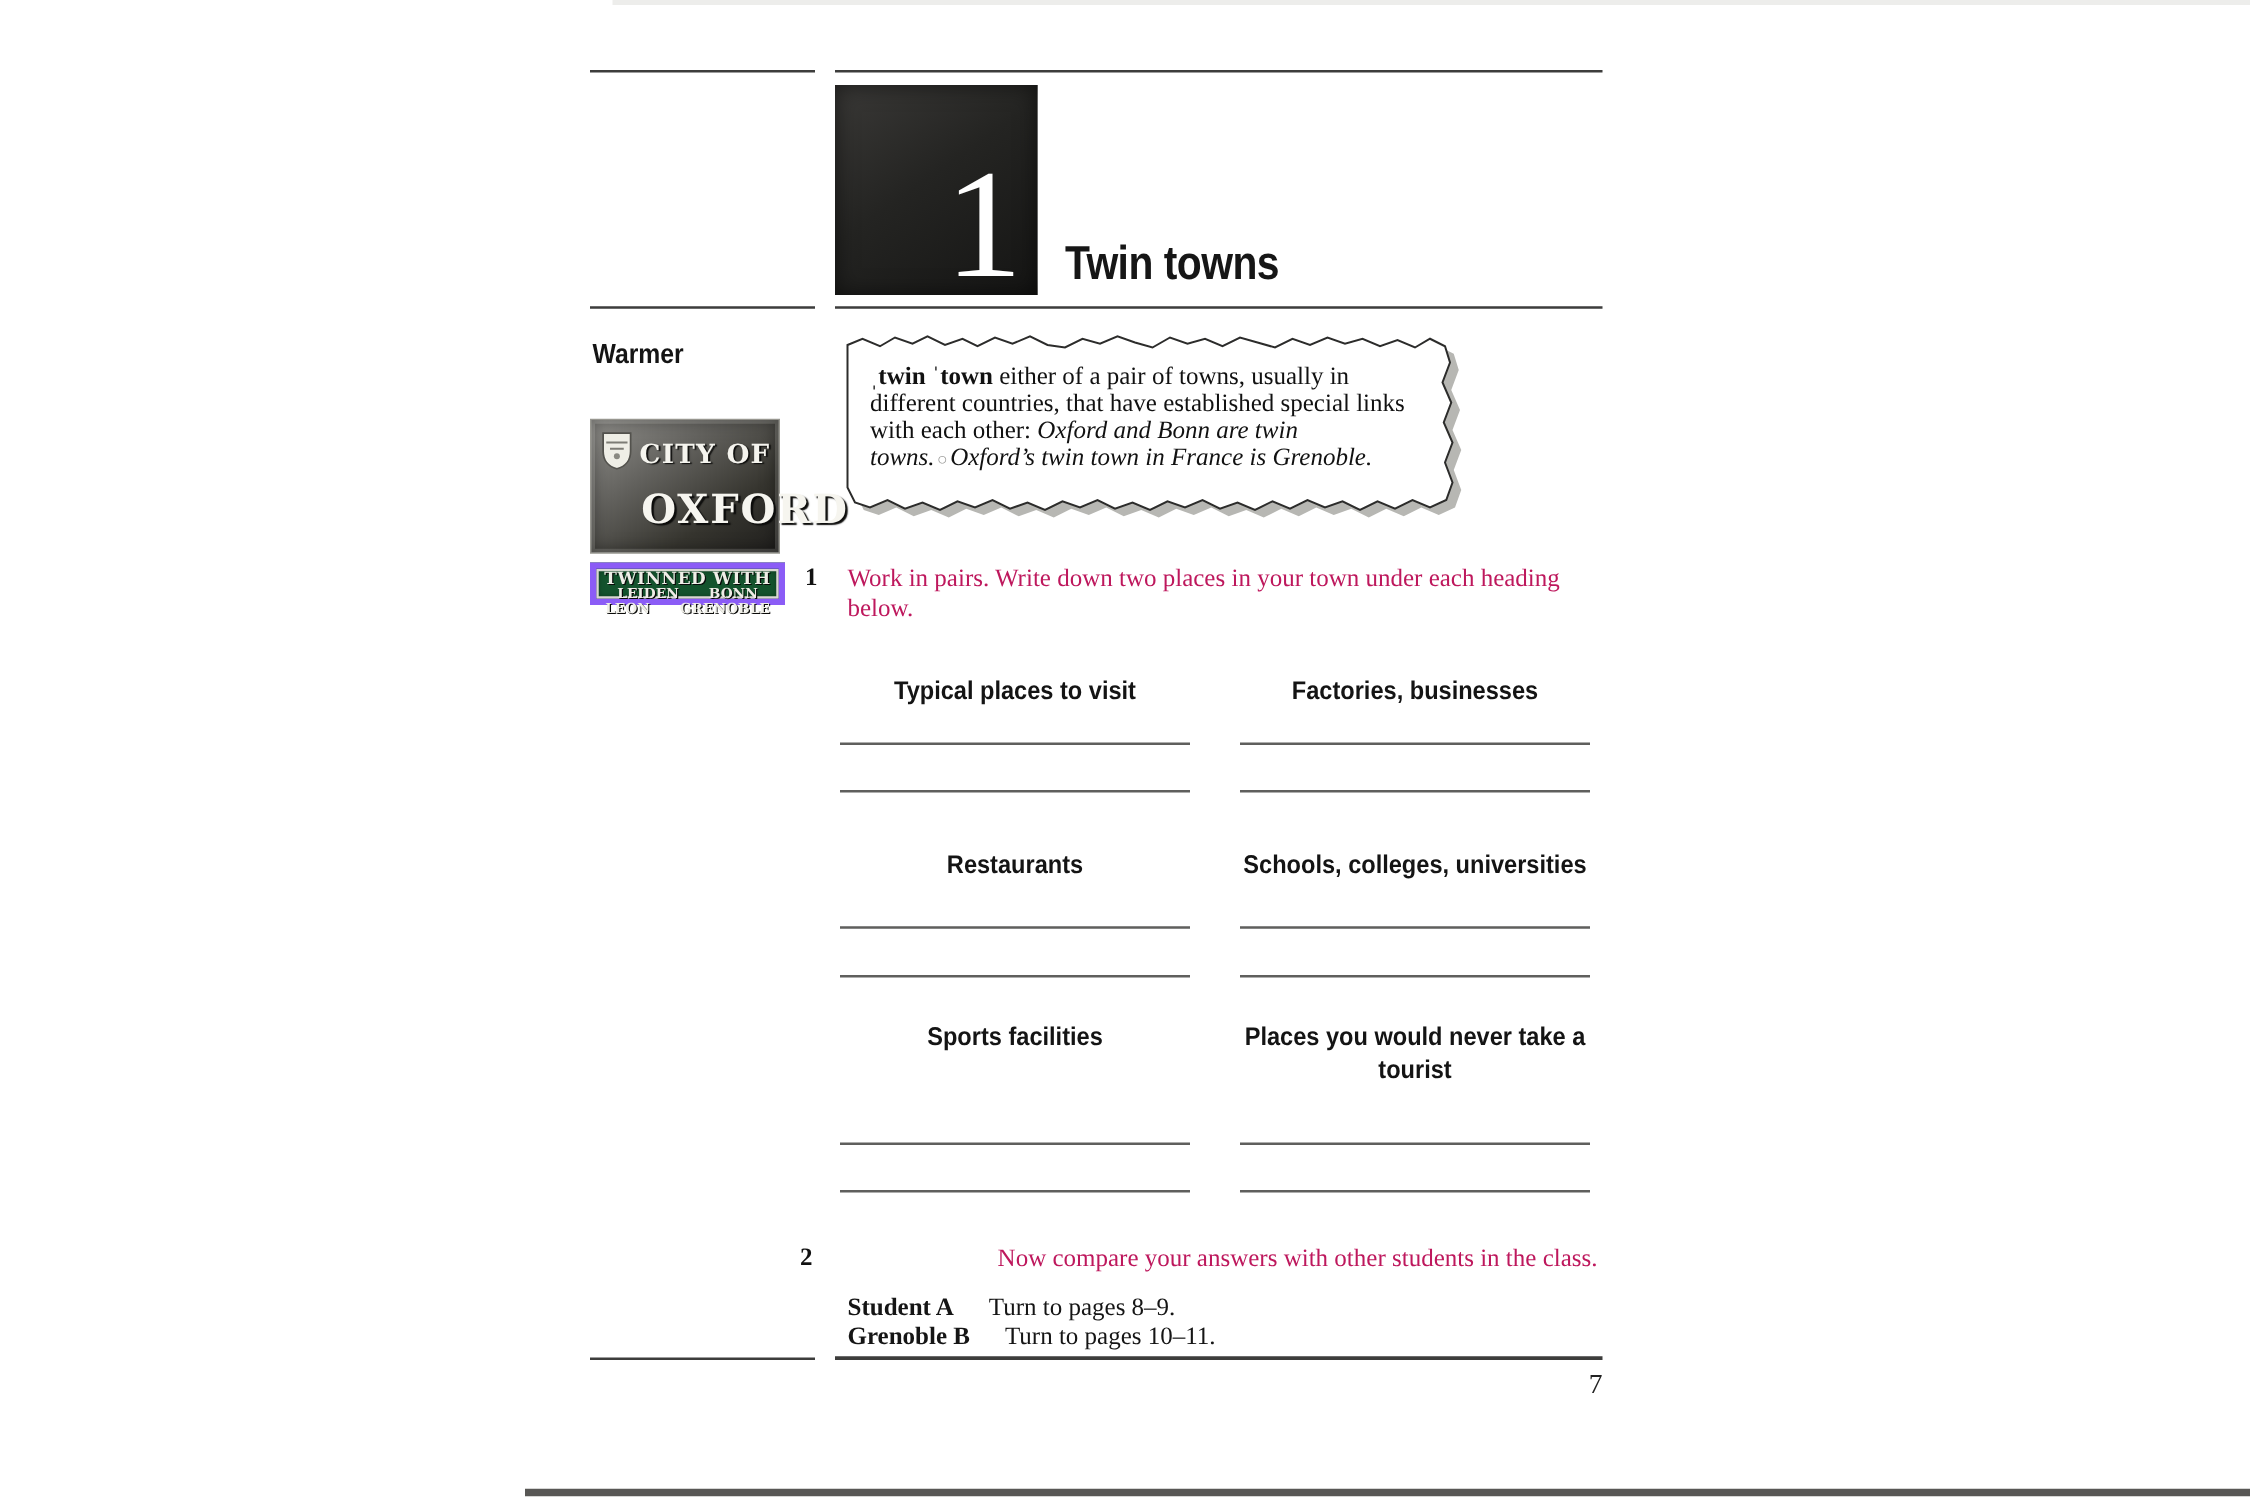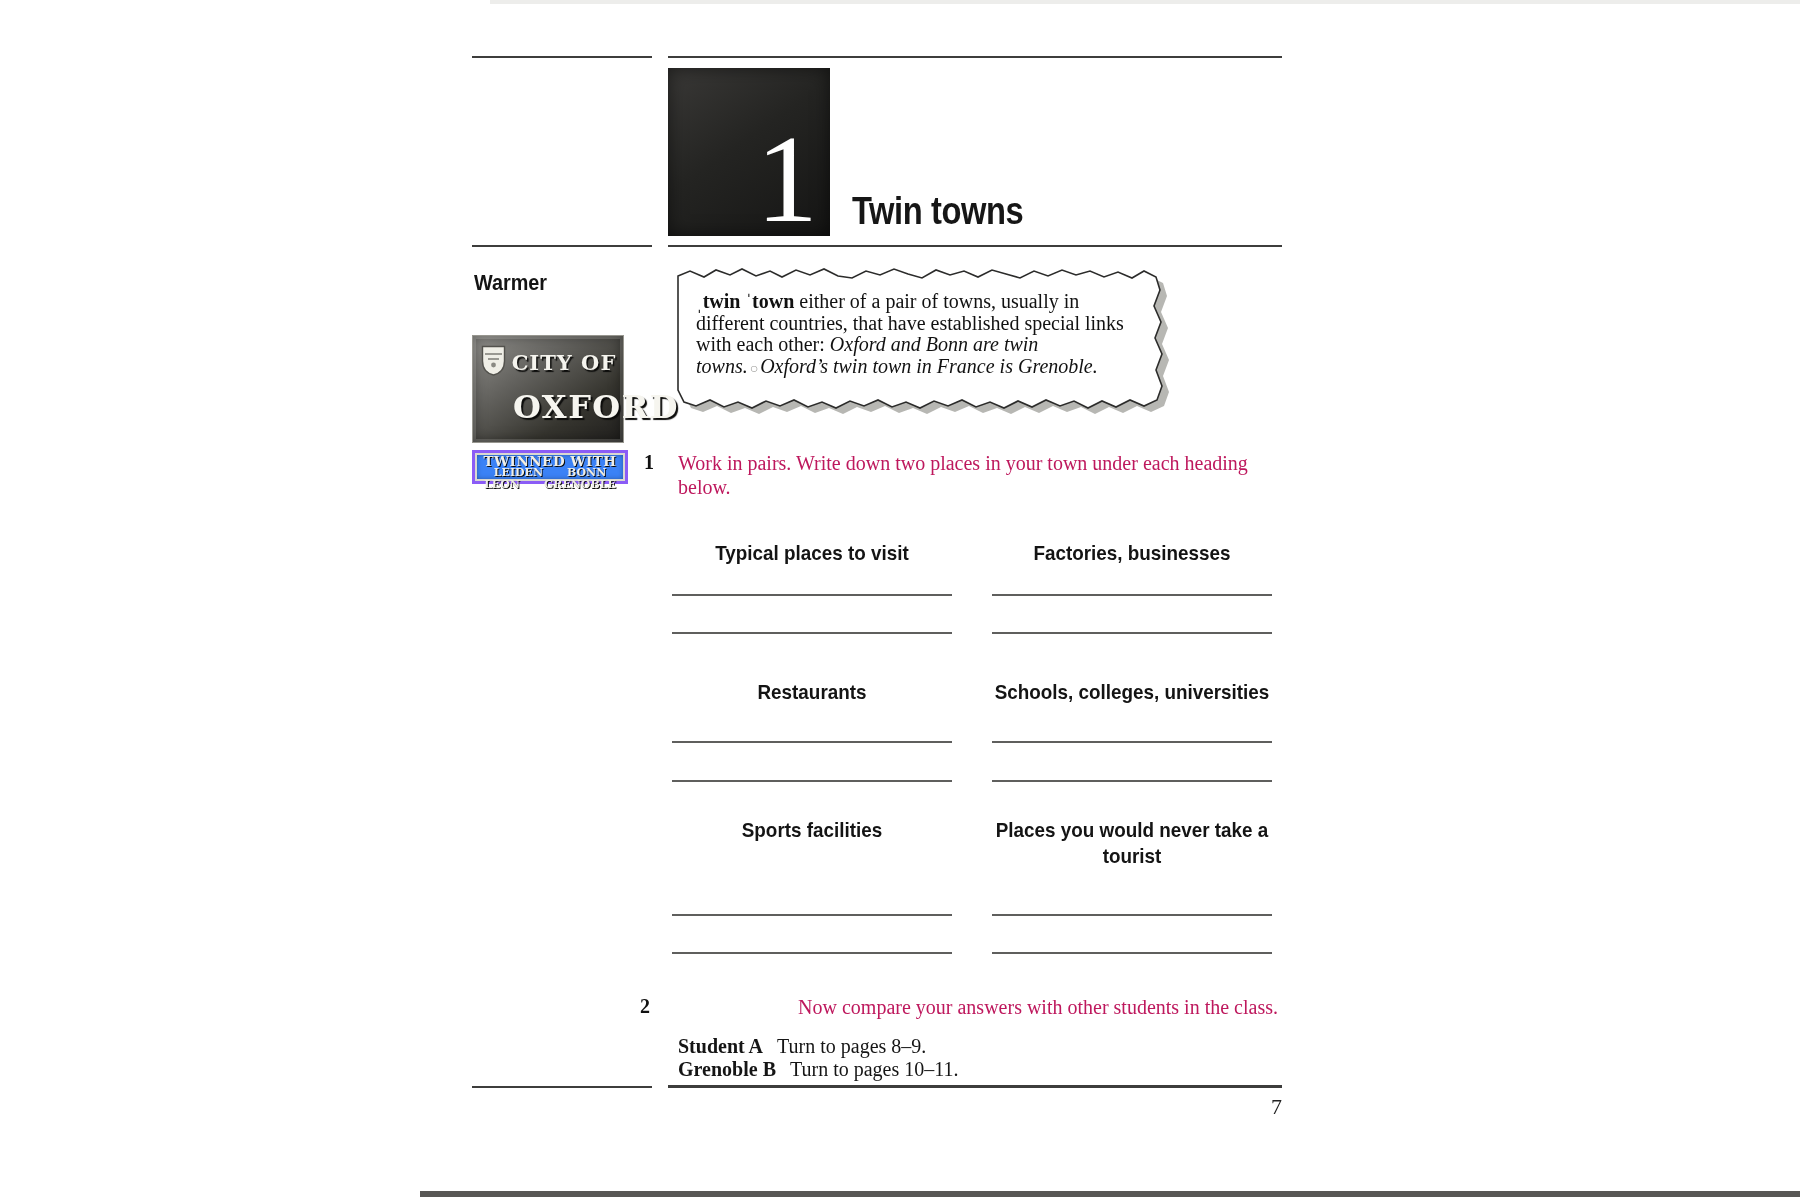--- a/index.html
+++ b/index.html
@@ -35,21 +35,21 @@
         box-shadow:inset 0 0 0 3px rgba(244,243,236,.16), inset 0 0 14px rgba(0,0,0,.5);}
   .sign-city{position:absolute;left:36px;right:4px;top:14px;text-align:center;
              font-family:"DejaVu Serif",serif;font-weight:700;font-size:21px;letter-spacing:1px;
              color:#f5f4ee;text-shadow:1.5px 1.5px 1px #0c0c0b;}
   .sign-oxford{position:absolute;left:0;right:0;top:52px;text-align:center;
              font-family:"DejaVu Serif",serif;font-weight:700;font-size:32px;letter-spacing:1.5px;
              color:#f6f5ef;text-shadow:2px 2px 1px #0c0c0b;padding-left:40px;}
   .shield{position:absolute;left:8px;top:9px;width:25px;height:31px;}
 
   .panel{left:472px;top:450px;width:156px;height:34px;box-sizing:border-box;
-         background:#3b82f6;border:3px solid #8b5cf6;
+         background:#14532d;border:5px solid #8b5cf6;
          box-shadow:inset 0 0 0 2px #d9d8d1, inset 0 0 6px rgba(0,0,0,.6);
          font-family:"DejaVu Serif",serif;font-weight:700;color:#efeee7;
          text-shadow:1px 1px 0 #0a0a09;padding-top:2px;}
   .panel-title{text-align:center;font-size:13.5px;line-height:12px;letter-spacing:.5px;}
   .panel-row{display:flex;justify-content:center;font-size:11px;line-height:10.5px;margin-top:1px;}
   .panel-row span{margin:0 12px;}
 
   
   .defbox-svg{left:670px;top:262px;width:510px;height:162px;}
   .deftext{left:696px;top:291px;width:452px;font-size:20px;line-height:21.6px;color:#111;}
@@ -60,21 +60,21 @@
   
   .ex-num{font-weight:700;font-size:20px;color:#111;}
   .ex-text{font-size:20px;line-height:24px;color:#be185d;}
   .ex1-num{left:644px;top:451px;}
   .ex1-text{left:678px;top:451px;width:600px;}
   .ex2-num{left:640px;top:995px;}
   .ex2-text{left:678px;top:995px;width:600px;text-align:right;}
 
   .student-line{left:678px;font-size:20px;line-height:23px;color:#151515;}
   .student-label{font-weight:700;}
-  .student-text{margin-left:14px;}
+  .student-text{margin-left:28px;}
 
   
   .grid-heading{width:340px;text-align:center;font-family:"Liberation Sans",sans-serif;
                 font-weight:700;font-size:20.5px;line-height:26px;color:#141414;
                 transform:scaleX(.92);transform-origin:center top;}
   .col1{left:642px;}
   .col2{left:962px;}
   .blank{height:1.5px;background:#5f5f5d;}
   .blank.c1{left:672px;width:280px;}
   .blank.c2{left:992px;width:280px;}

